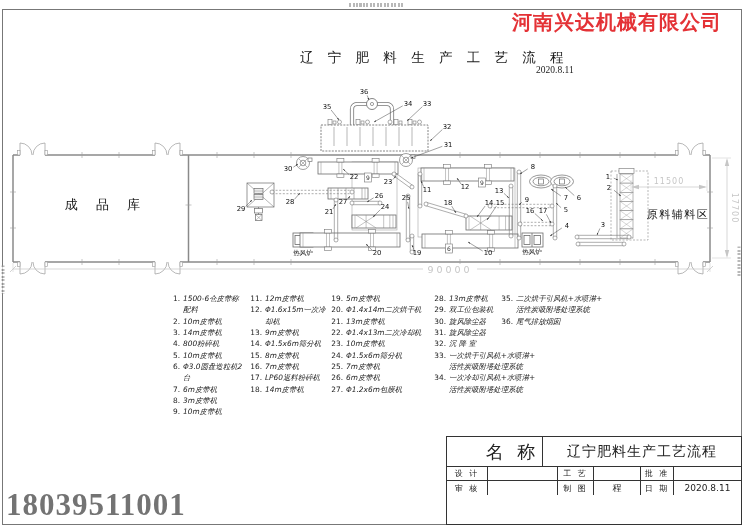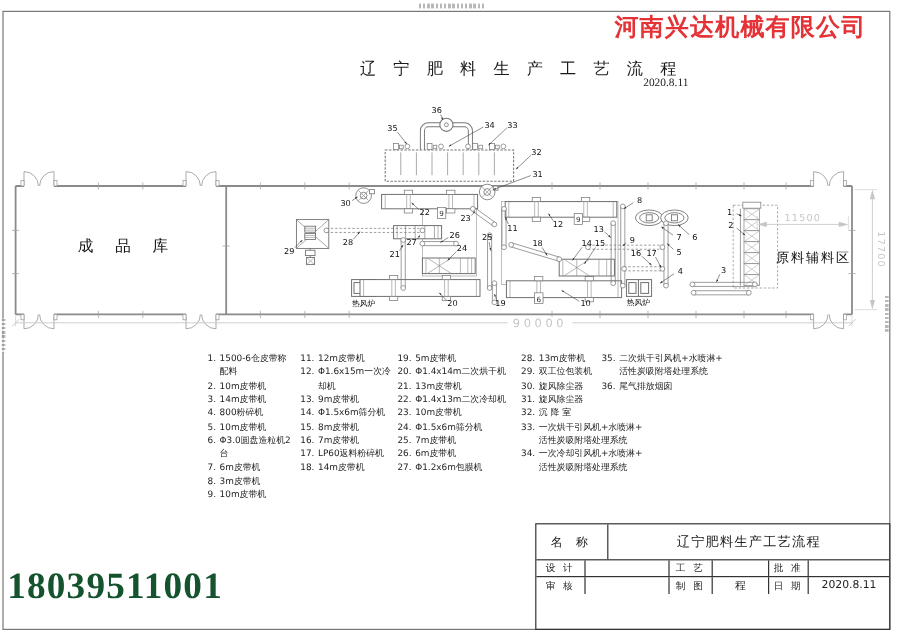--- a/index.html
+++ b/index.html
@@ -5,36 +5,36 @@
   html,body{margin:0;padding:0;}
   body{width:750px;height:530px;position:relative;background:#fff;overflow:hidden;
        font-family:"DejaVu Sans",sans-serif;color:#222;}
   .abs{position:absolute;}
   #page-border{left:2px;top:9px;width:738px;height:514px;border:1px solid #777;}
   #company{left:512px;top:9px;width:228px;font:bold 20px "Liberation Serif",serif;
            color:#e43236;letter-spacing:1px;white-space:nowrap;}
   #main-title{left:300px;top:49px;width:180px;text-align:center;font-size:13.5px;
               letter-spacing:5px;color:#1a1a1a;white-space:nowrap;}
   #draw-date{left:536px;top:65px;font:9.5px "Liberation Serif",serif;color:#222;}
-  #phone{left:6px;top:470px;font:bold 31px "Liberation Serif",serif;color:#14532d;letter-spacing:1px;}
+  #phone{left:6px;top:487px;font:bold 31px "Liberation Serif",serif;color:#737373;letter-spacing:1px;}
   svg{position:absolute;left:0;top:0;}
   
   #equip{left:0;top:293px;width:750px;height:125px;font-size:7.4px;line-height:11.35px;color:#1c1c1c;}
   .ecol{position:absolute;top:0;}
   .eitem{display:flex;}
   .eno{width:14px;text-align:right;padding-right:3px;flex:0 0 auto;}
-  .etxt{flex:1 1 auto;}
+  .etxt{flex:1 1 auto;font-style:italic;}
   
   #tblock{left:446px;top:436px;width:294px;height:87px;border:1.2px solid #333;font-size:8px;}
   .tbrow{display:flex;border-bottom:1px solid #333;box-sizing:border-box;}
   .tbrow:last-child{border-bottom:none;justify-content:center;}
   .tbc{box-sizing:border-box;border-right:1px solid #333;display:flex;align-items:center;justify-content:center;overflow:hidden;}
   .tbc:last-child{border-right:none;}
-  .big{font-size:10px;letter-spacing:4px;}
-  .val{font-size:11px;letter-spacing:1px;}
+  .big{font-size:18px;letter-spacing:4px;margin-left:36px;}
+  .val{font-size:14px;letter-spacing:1px;}
   .sm{font-size:8px;letter-spacing:2px;}
   .smv{font-size:9px;letter-spacing:0;}
   
   .wm{background:repeating-linear-gradient(90deg,#9a9a9a 0 2px,#fff 2px 3.5px);opacity:.7;}
 </style>
 </head>
 <body>
 
 <div id="page-border" class="abs"></div>
 

